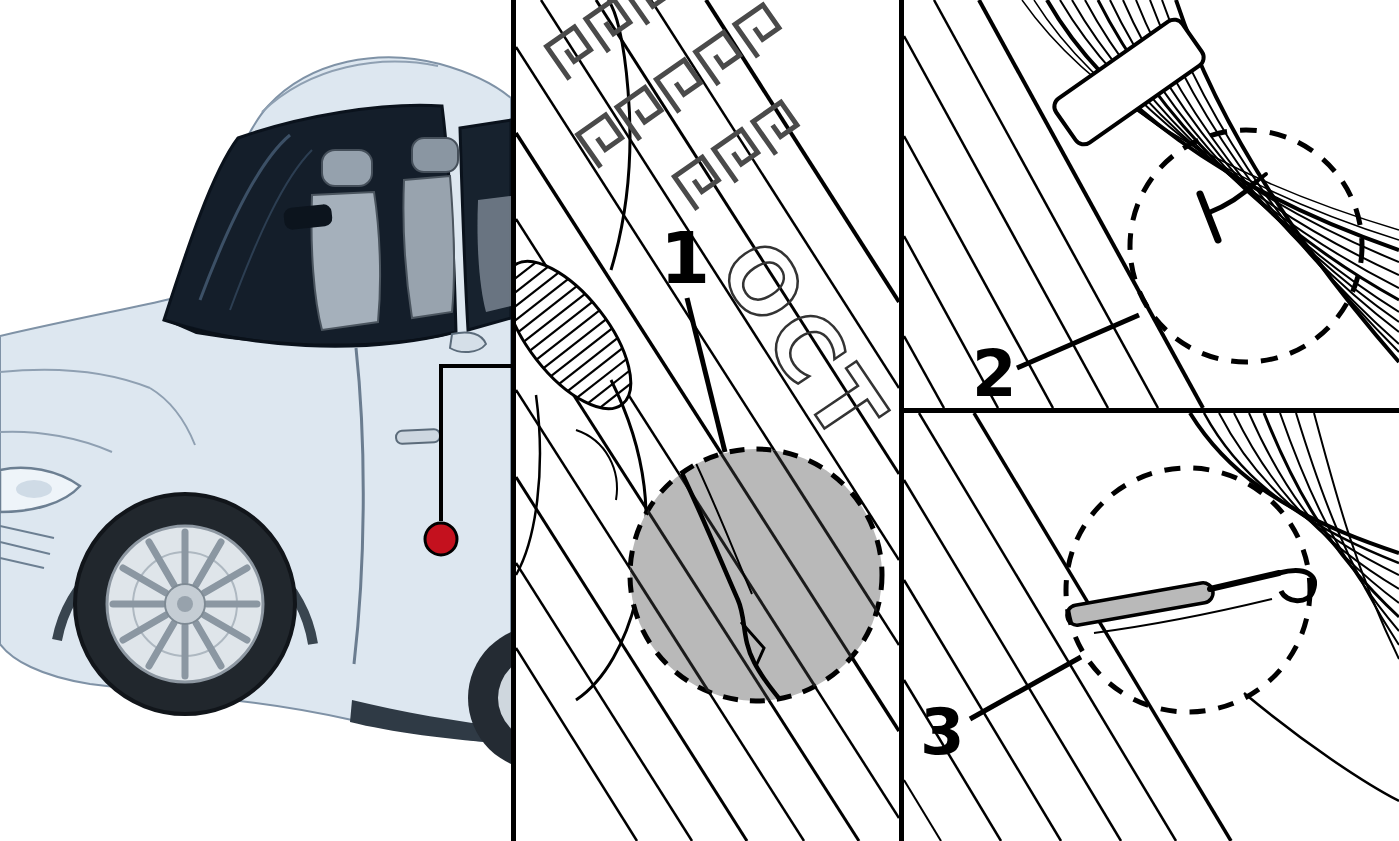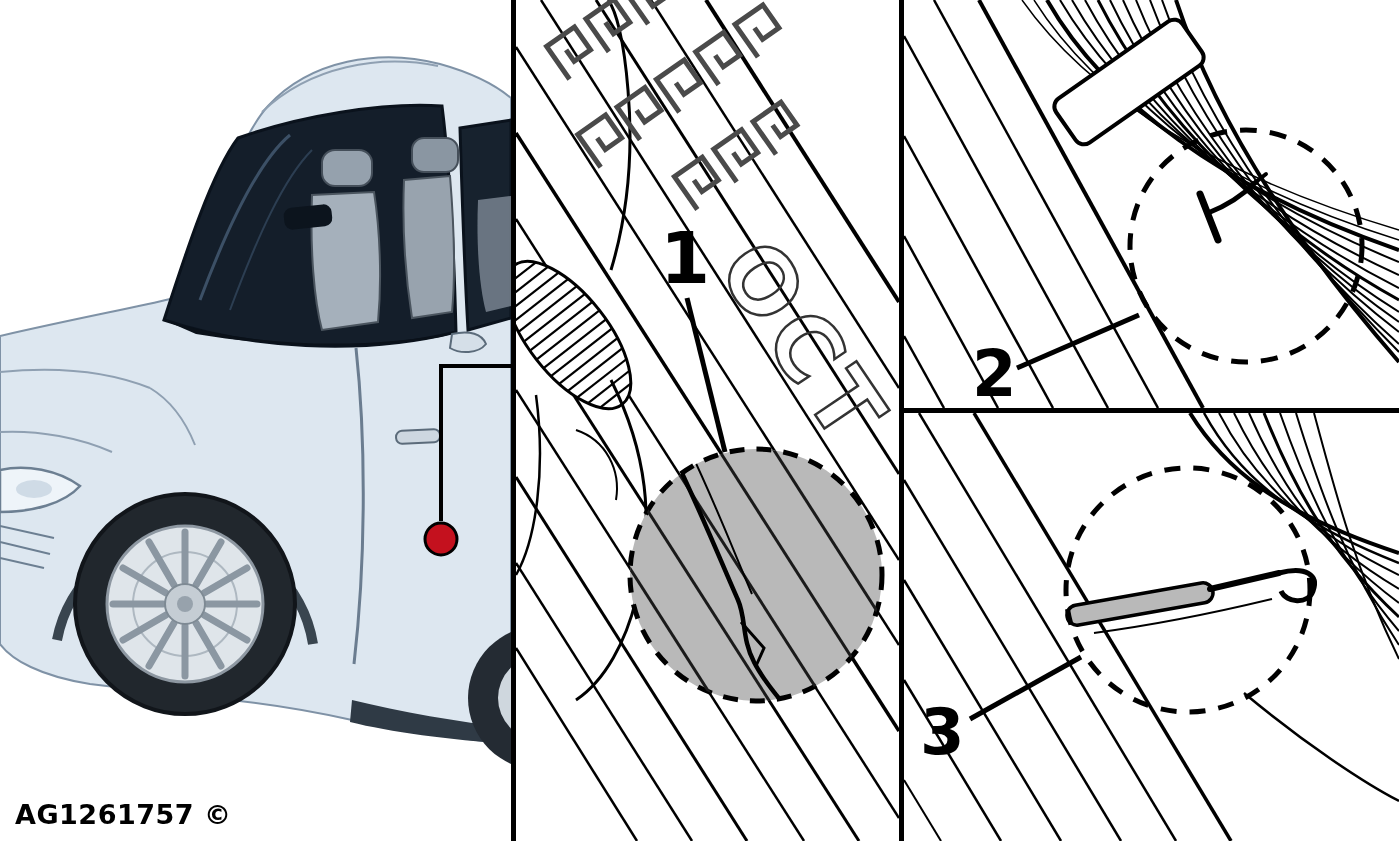--- a/index.html
+++ b/index.html
@@ -272,15 +272,14 @@
 
     <circle cx="284" cy="177" r="122" fill="none" stroke="#000" stroke-width="5" stroke-dasharray="16 13"></circle>
 
     <path d="M66,306 L177,244" stroke="#000" stroke-width="5"></path>
   </svg>
 
   <div class="callout" style="left:660px;top:222px;font-size:72px">1</div>
   <div class="callout" style="left:972px;top:342px;font-size:64px">2</div>
   <div class="callout" style="left:920px;top:700px;font-size:64px">3</div>
 
-  <div class="footer-code">AG1261757 ©</div>
 
 </div>
 
 </body></html>

